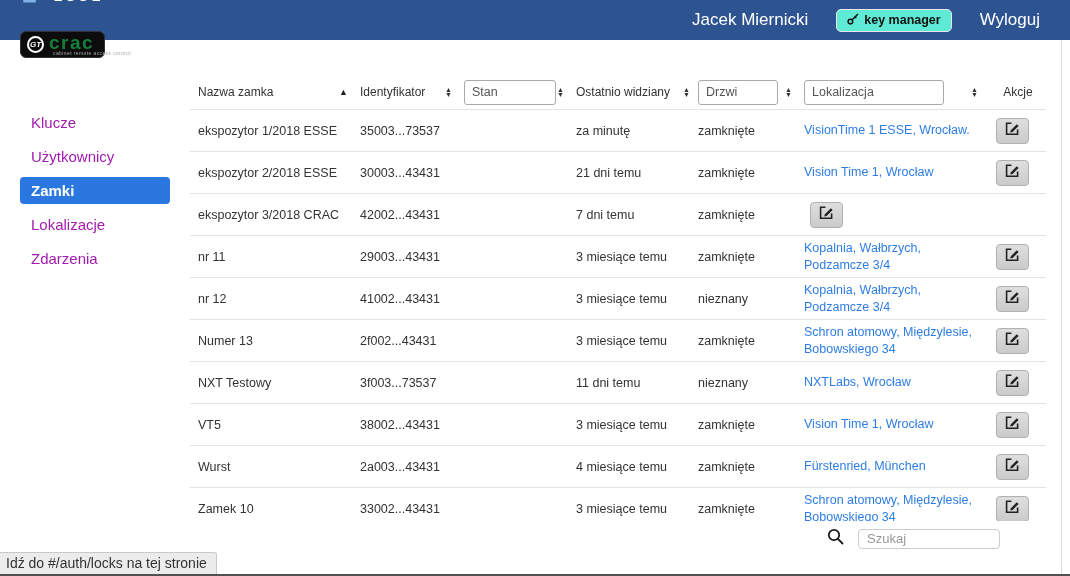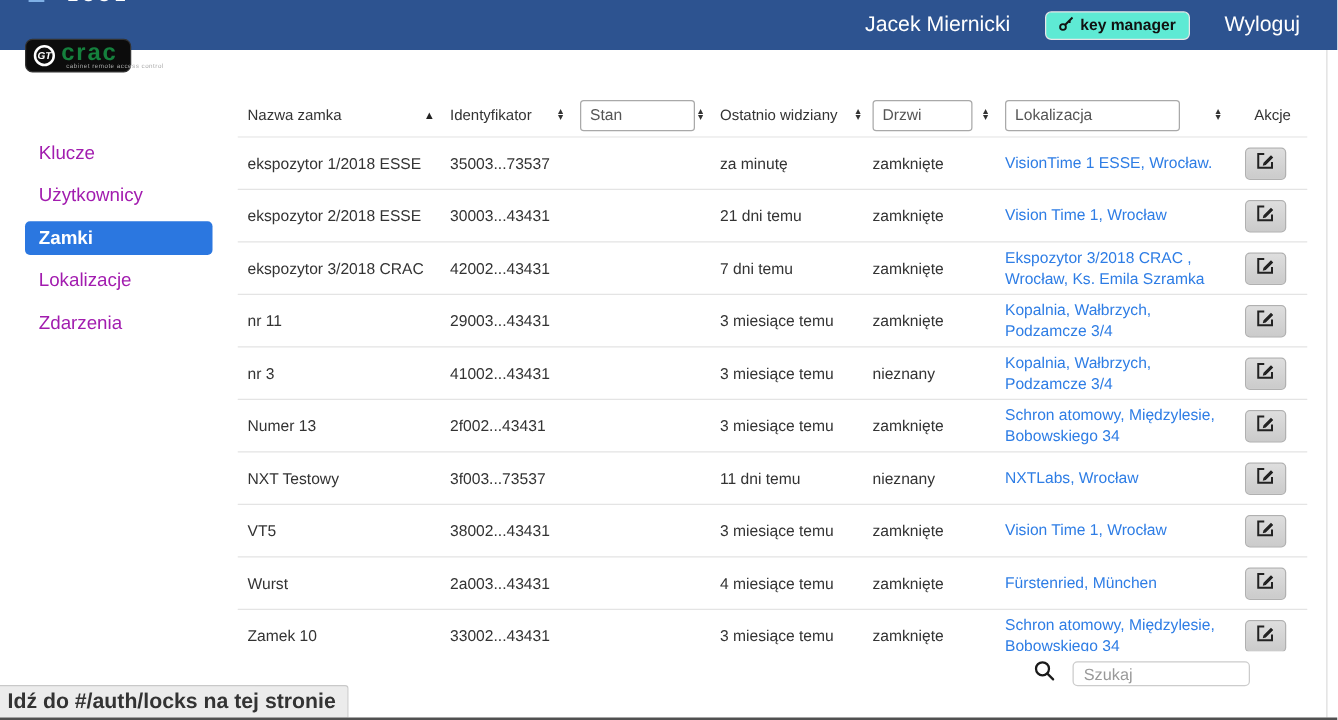--- a/index.html
+++ b/index.html
@@ -71,21 +71,21 @@
   
   .search-row { display:flex; align-items:center; justify-content:flex-end; gap:14px;
     margin-top:7px; padding-right:46px; }
   .search-input { width:142px; height:20px; border:1px solid #ccc; border-radius:4px;
     font-size:13px; padding:0 8px; color:#333; font-family:inherit; }
   .search-input::placeholder { color:#999; opacity:1; }
 
   
   .status-tooltip { position:absolute; left:0; bottom:2px; background:#ececec;
     border:1px solid #c9c9c9; border-left:none; border-bottom:none;
-    border-top-right-radius:3px; padding:2px 9px 3px 6px; font-size:17px; color:#333;font-weight:bold; }
+    border-top-right-radius:3px; padding:2px 9px 3px 6px; font-size:14px; color:#333; }
   .bottom-edge { position:absolute; left:0; right:0; bottom:0; height:2px; background:#515151; }
   .right-edge { position:absolute; top:40px; bottom:2px; right:8px; width:1px; background:#ddd; }
 </style>
 </head>
 <body>
 
 <header class="navbar">
   <div class="nav-left">
     <div class="esse-logo">
       <span class="esse-mark">
@@ -231,23 +231,20 @@
     </div>
   </div>
       <div class="row">
     <div class="cell c1">ekspozytor 3/2018 CRAC</div>
     <div class="cell c2">42002...43431</div>
     <div class="cell c3">
       <span class="dot" style="background: rgb(201, 48, 44);"></span>
     </div>
     <div class="cell c4">7 dni temu</div>
     <div class="cell c5">zamknięte</div>
-    <div class="cell c6">
-      <a class="loc-link">Ekspozytor 3/2018 CRAC , Wrocław, Ks. Emila Szramka</a>
-    </div>
     <div class="cell c7">
       <button class="edit-btn">
         <span>
           <svg width="14" height="14" viewBox="0 0 14 14" fill="none">
             <path d="M12.6 7.6 v4.6 h-11 v-11 h4.8" stroke="#222" stroke-width="1.6"></path>
             <path d="M5.2 10.6 l0.6-2.4 6-6 1.8 1.8-6 6-2.4 0.6z" fill="#222"></path>
           </svg>
         </span>
       </button>
     </div>
@@ -268,21 +265,21 @@
         <span>
           <svg width="14" height="14" viewBox="0 0 14 14" fill="none">
             <path d="M12.6 7.6 v4.6 h-11 v-11 h4.8" stroke="#222" stroke-width="1.6"></path>
             <path d="M5.2 10.6 l0.6-2.4 6-6 1.8 1.8-6 6-2.4 0.6z" fill="#222"></path>
           </svg>
         </span>
       </button>
     </div>
   </div>
       <div class="row">
-    <div class="cell c1">nr 3</div>
+    <div class="cell c1">nr 12</div>
     <div class="cell c2">41002...43431</div>
     <div class="cell c3">
       <span class="dot" style="background: rgb(201, 48, 44);"></span>
     </div>
     <div class="cell c4">3 miesiące temu</div>
     <div class="cell c5">nieznany</div>
     <div class="cell c6">
       <a class="loc-link">Kopalnia, Wałbrzych, Podzamcze 3/4</a>
     </div>
     <div class="cell c7">

